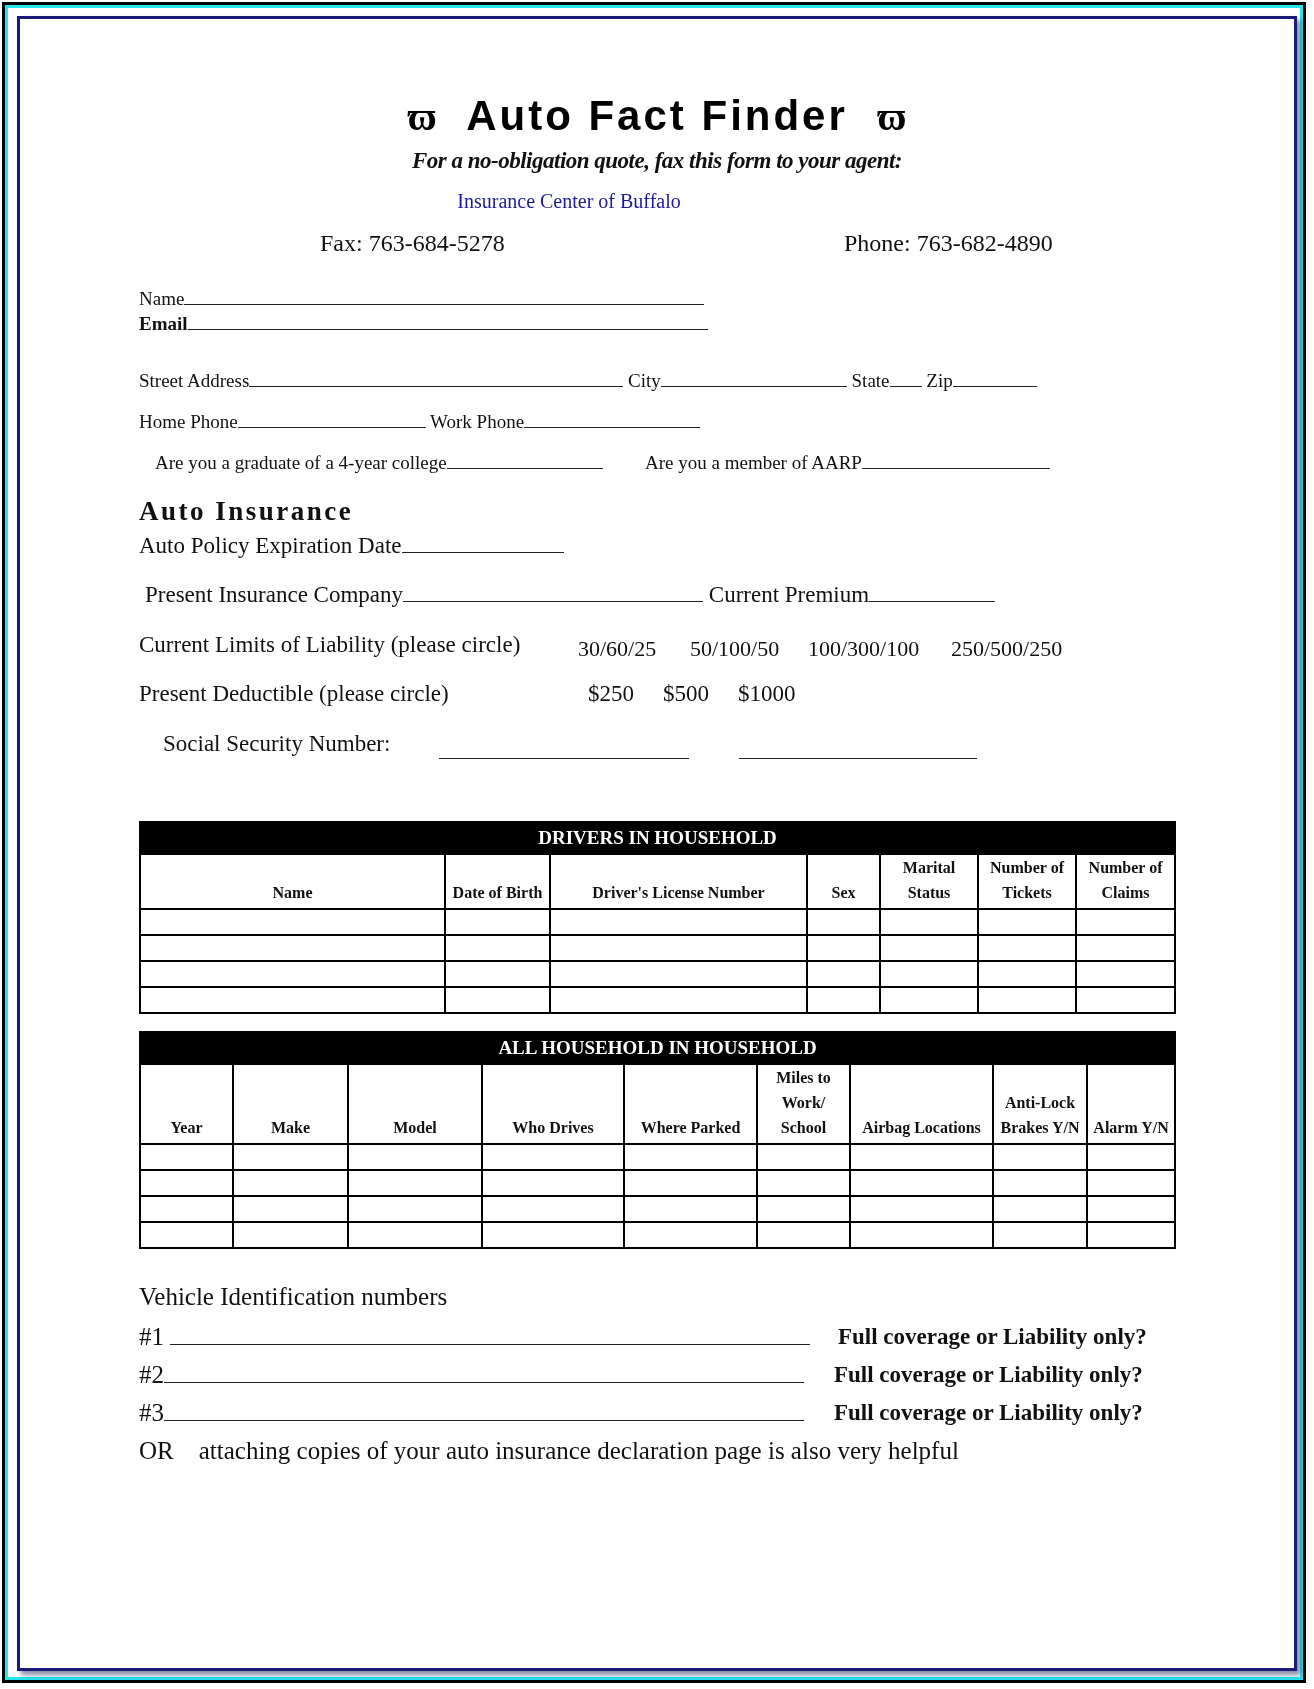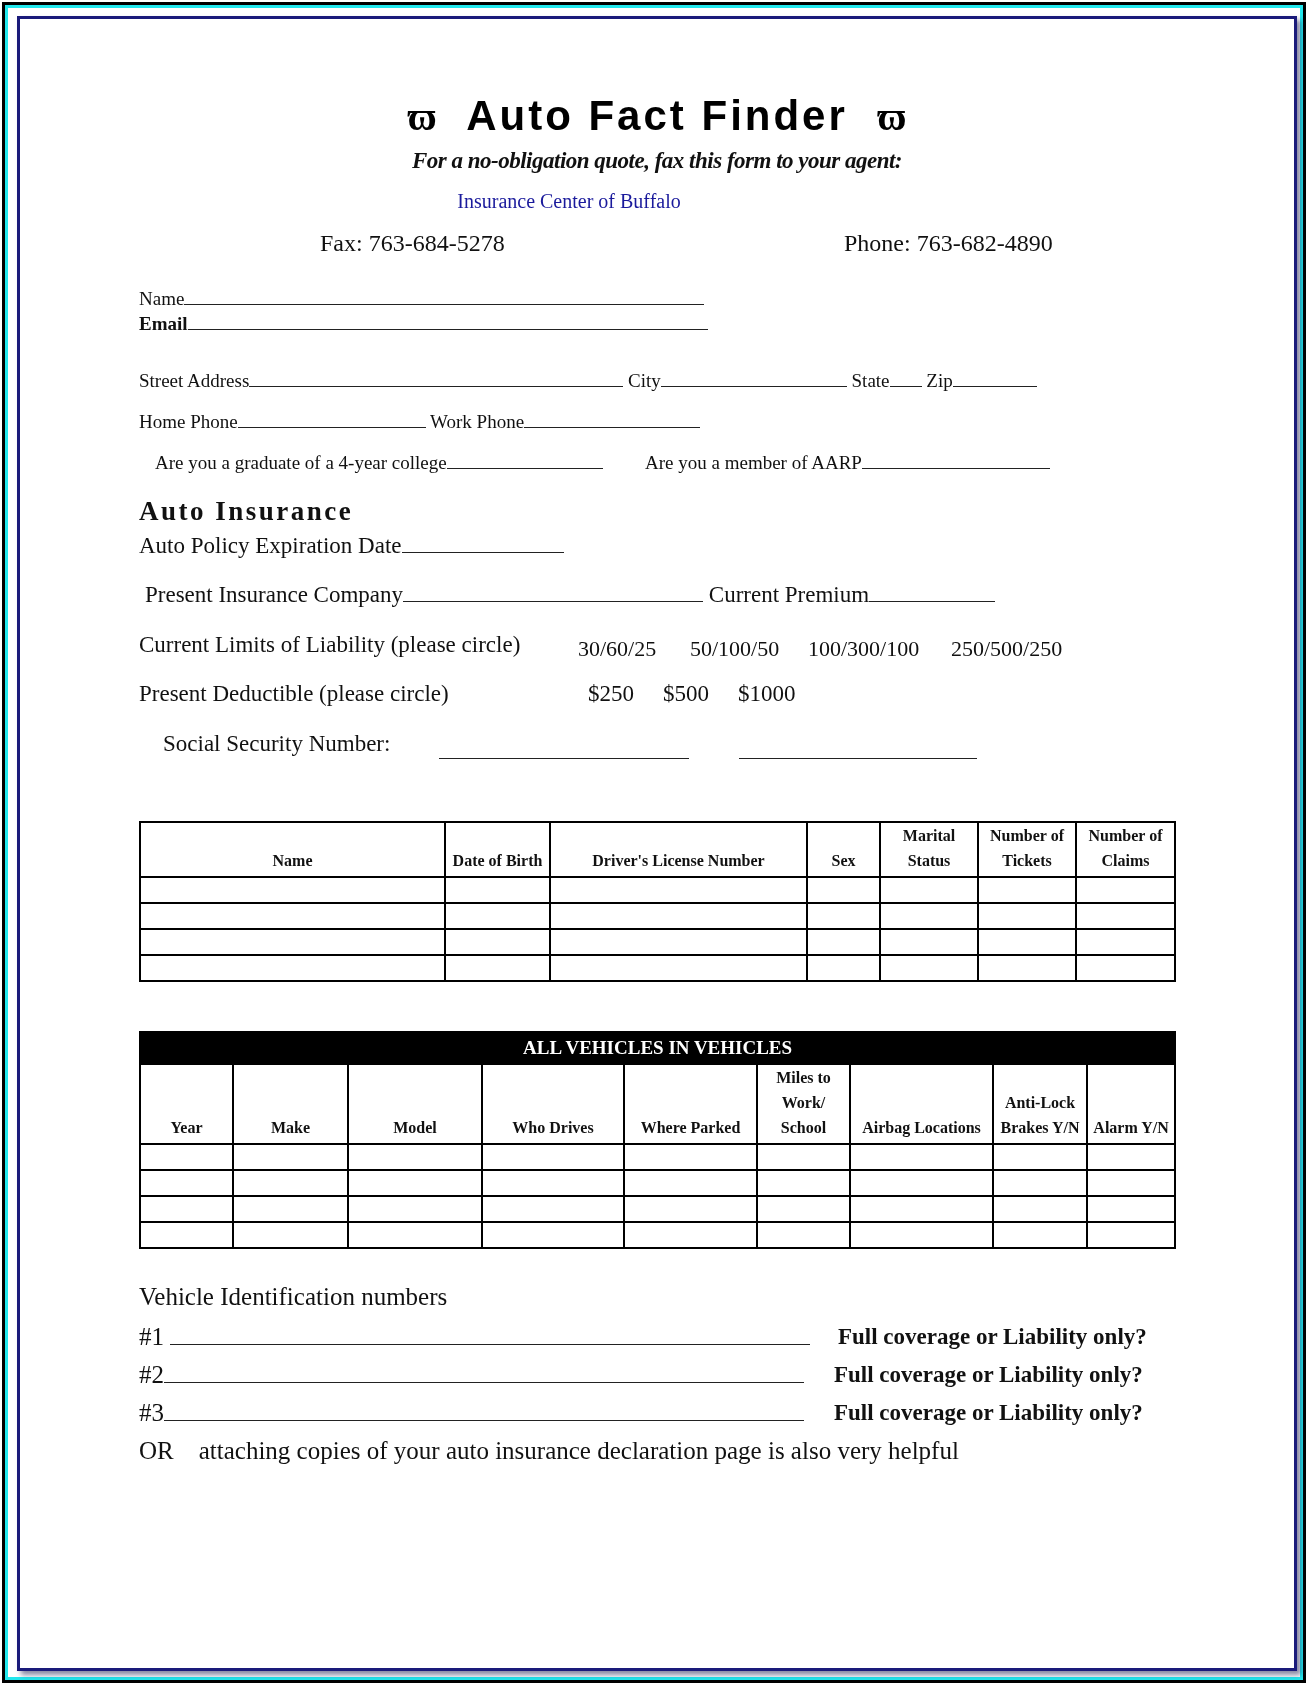--- a/index.html
+++ b/index.html
@@ -126,20 +126,23 @@
   <colgroup>
     <col style="width:305px">
       <col style="width:105px">
       <col style="width:257px">
       <col style="width:73px">
       <col style="width:98px">
       <col style="width:98px">
       <col style="width:99px">
   </colgroup>
   <thead>
+    <tr>
+        <th class="banner" colspan="7">DRIVERS IN HOUSEHOLD</th>
+      </tr>
     <tr style="height:55px">
       <th class="col">Name</th>
       <th class="col">Date of Birth</th>
       <th class="col">Driver's License Number</th>
       <th class="col">Sex</th>
       <th class="col">Marital Status</th>
       <th class="col">Number of Tickets</th>
       <th class="col">Number of Claims</th>
     </tr>
   </thead>
@@ -190,21 +193,21 @@
       <col style="width:134px">
       <col style="width:142px">
       <col style="width:133px">
       <col style="width:93px">
       <col style="width:143px">
       <col style="width:94px">
       <col style="width:88px">
   </colgroup>
   <thead>
     <tr>
-        <th class="banner" colspan="9">ALL VEHICLES IN VEHICLES</th>
+        <th class="banner" colspan="9">ALL HOUSEHOLD IN HOUSEHOLD</th>
       </tr>
     <tr style="height:76px">
       <th class="col">Year</th>
       <th class="col">Make</th>
       <th class="col">Model</th>
       <th class="col">Who Drives</th>
       <th class="col">Where Parked</th>
       <th class="col">Miles to Work/ School</th>
       <th class="col">Airbag Locations</th>
       <th class="col">Anti-Lock Brakes Y/N</th>

